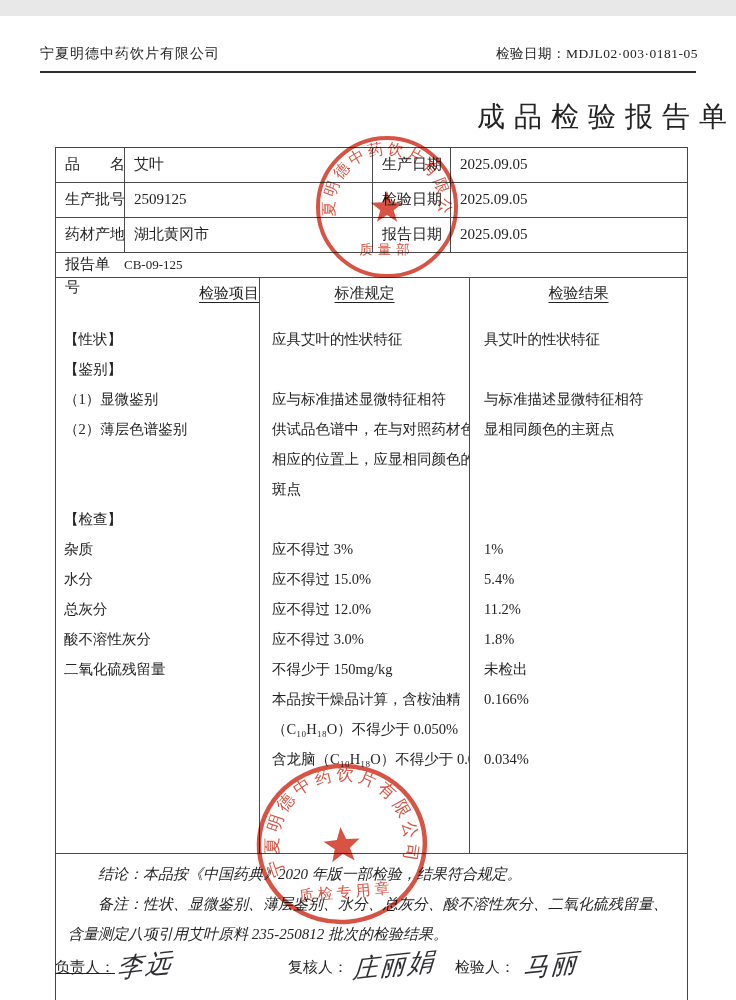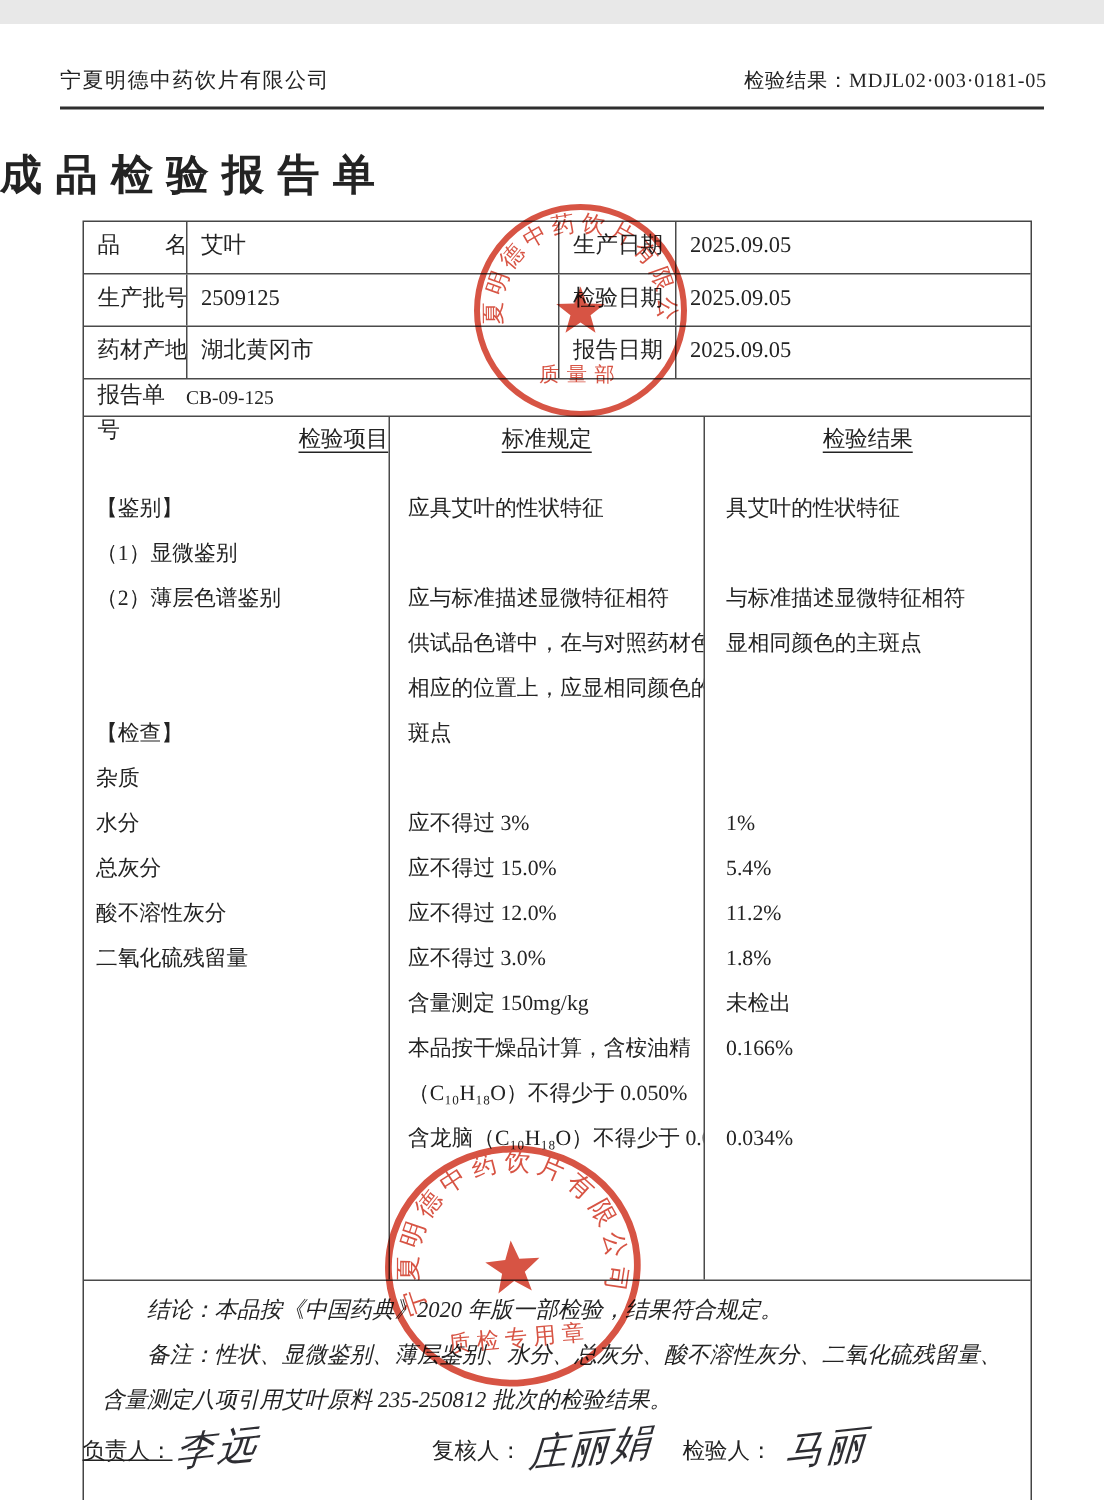--- a/index.html
+++ b/index.html
@@ -3,22 +3,22 @@
 <meta charset="utf-8">
 <style>
   html,body{margin:0;padding:0;background:#e8e8e8;}
   .page{position:relative;width:736px;height:1000px;background:#ffffff;margin:16px auto;
         font-family:"Liberation Serif","DejaVu Serif",serif;color:#232323;overflow:hidden;}
   
   .hdr-company{position:absolute;left:40px;top:29px;font-size:14px;letter-spacing:1px;}
   .hdr-code{position:absolute;right:38px;top:29px;font-size:13.5px;letter-spacing:.5px;}
   .hdr-rule{position:absolute;left:40px;right:40px;top:55px;border-top:2px solid #2e2e2e;}
   
-  .title{position:absolute;left:0;top:82px;width:100%;text-align:left;
-         font-size:28px;font-weight:bold;letter-spacing:9px;}
+  .title{position:absolute;left:0;top:82px;width:100%;text-align:right;
+         font-size:28px;font-weight:normal;letter-spacing:9px;}
   
   .main-table{position:absolute;left:55px;top:131px;width:633px;height:983px;
               border:1.5px solid #454545;box-sizing:border-box;}
   .info-row{display:flex;height:34px;border-bottom:1px solid #4a4a4a;}
   .info-row .c{box-sizing:border-box;line-height:33px;font-size:15px;padding-left:9px;
                white-space:nowrap;overflow:visible;}
   .c.l1{width:68px;}
   .c.v1{width:248px;border-left:1px solid #4a4a4a;}
   .c.l2{width:78px;border-left:1px solid #4a4a4a;}
   .c.v2{flex:1;border-left:1px solid #4a4a4a;}
@@ -53,21 +53,21 @@
   .stamp{position:absolute;mix-blend-mode:multiply;opacity:.88;pointer-events:none;}
   .stamp-top{left:312px;top:116px;}
   .stamp-bottom{left:254px;top:744px;transform:rotate(-5deg);}
 </style>
 </head>
 <body>
 
 <div class="page">
 
   <div class="hdr-company">宁夏明德中药饮片有限公司</div>
-  <div class="hdr-code"><span>检验结果：</span><span>MDJL02·003·0181-05</span></div>
+  <div class="hdr-code"><span>检验日期：</span><span>MDJL02·003·0181-05</span></div>
   <div class="hdr-rule"></div>
 
   <div class="title">成品检验报告单</div>
 
   <div class="main-table">
 
     <div>
 
         <div class="info-row">
           <div class="c l1">品　　名</div>
@@ -93,20 +93,21 @@
     <div class="report-row">
       <div class="lab">报告单号</div>
       <div class="val">CB-09-125</div>
     </div>
 
     <div class="results">
       <div class="rcol c1">
         <div class="rhead"><span>检验项目</span></div>
         <div class="rlines">
 
+        <div class="rline">【性状】</div>
             <div class="rline">【鉴别】</div>
             <div class="rline">（1）显微鉴别</div>
             <div class="rline">（2）薄层色谱鉴别</div>
             <div class="rline"></div>
             <div class="rline"></div>
             <div class="rline">【检查】</div>
             <div class="rline">杂质</div>
             <div class="rline">水分</div>
             <div class="rline">总灰分</div>
             <div class="rline">酸不溶性灰分</div>
@@ -123,21 +124,21 @@
             <div class="rline"></div>
             <div class="rline">应与标准描述显微特征相符</div>
             <div class="rline">供试品色谱中，在与对照药材色谱</div>
             <div class="rline">相应的位置上，应显相同颜色的主</div>
             <div class="rline">斑点</div>
             <div class="rline"></div>
             <div class="rline">应不得过 3%</div>
             <div class="rline">应不得过 15.0%</div>
             <div class="rline">应不得过 12.0%</div>
             <div class="rline">应不得过 3.0%</div>
-            <div class="rline">含量测定 150mg/kg</div>
+            <div class="rline">不得少于 150mg/kg</div>
             <div class="rline">本品按干燥品计算，含桉油精</div>
             <div class="rline">（C₁₀H₁₈O）不得少于 0.050%</div>
             <div class="rline">含龙脑（C₁₀H₁₈O）不得少于 0.020%</div>
           </div>
       </div>
       <div class="rcol c3">
         <div class="rhead"><span>检验结果</span></div>
         <div class="rlines">
 
         <div class="rline">具艾叶的性状特征</div>

